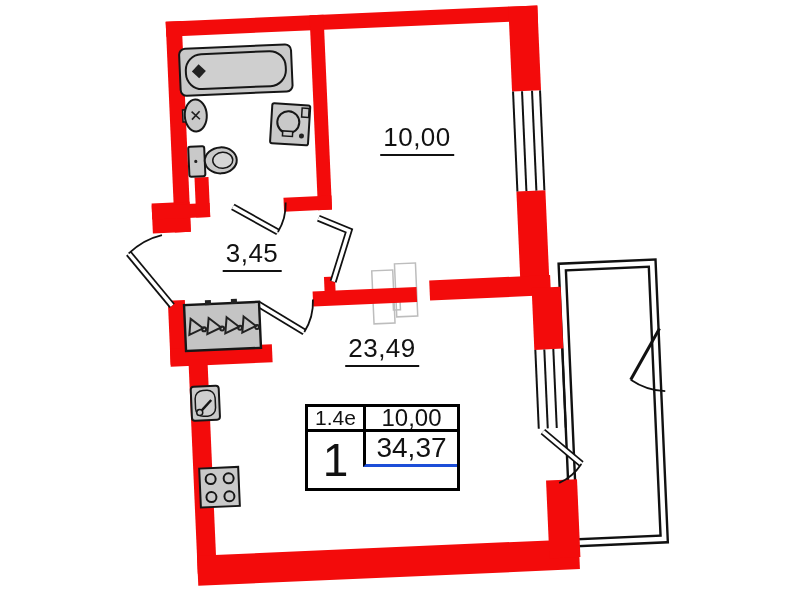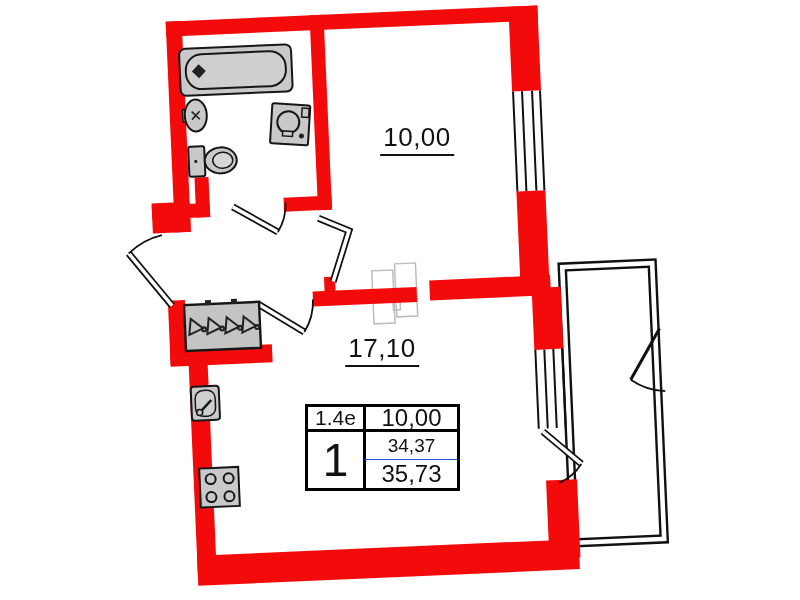--- a/index.html
+++ b/index.html
@@ -9,21 +9,21 @@
   .rl{position:absolute;transform:translate(-50%,-50%);font-size:26px;letter-spacing:.5px;
       white-space:nowrap;}
   .rl span{border-bottom:2px solid #111;padding:0 3px 1px 3px;display:inline-block;}
   .info-table{position:absolute;left:305px;top:404px;width:149px;height:81px;
       border:3px solid #000;background:#fff;display:grid;
       grid-template-columns:55px 1fr;grid-template-rows:25px 1fr 1fr;}
   .info-table div{display:flex;align-items:center;justify-content:center;}
   .it-type{grid-column:1;grid-row:1;border-bottom:3px solid #000;font-size:21px;}
   .it-liv{grid-column:2;grid-row:1;border-left:3px solid #000;border-bottom:3px solid #000;font-size:24px;}
   .it-rooms{grid-column:1;grid-row:2 / span 2;font-size:46px;}
-  .it-a1{grid-column:2;grid-row:2;border-left:3px solid #000;border-bottom:1px solid #1d4ed8;font-size:19px;}
+  .it-a1{grid-column:2;grid-row:2;border-left:3px solid #000;border-bottom:3px solid #1d4ed8;font-size:28px;}
   .it-a2{grid-column:2;grid-row:3;border-left:3px solid #000;font-size:24px;}
 </style>
 </head>
 <body>
 
 <div class="stage">
   <svg width="800" height="600" viewBox="0 0 800 600">
     <g transform="rotate(-2.5 370 300)">
 
       <g stroke="#bdbdbd" stroke-width="1.5" fill="none">
@@ -154,22 +154,22 @@
           <circle cx="203" cy="472" r="5"></circle>
             <circle cx="221" cy="472" r="5"></circle>
           <circle cx="203" cy="490" r="5"></circle>
             <circle cx="221" cy="490" r="5"></circle>
         </g>
       </g>
     </g>
   </svg>
 
   <div class="rl" style="left:417px;top:139px"><span>10,00</span></div>
-  <div class="rl" style="left:382px;top:350px"><span>17,10</span></div>
+  <div class="rl" style="left:252px;top:255px"><span>3,45</span></div>
+  <div class="rl" style="left:382px;top:350px"><span>23,49</span></div>
 
   <div class="info-table">
     <div class="it-type">1.4e</div>
     <div class="it-liv">10,00</div>
     <div class="it-rooms">1</div>
     <div class="it-a1">34,37</div>
-    <div class="it-a2">35,73</div>
   </div>
 </div>
 
 </body></html>

